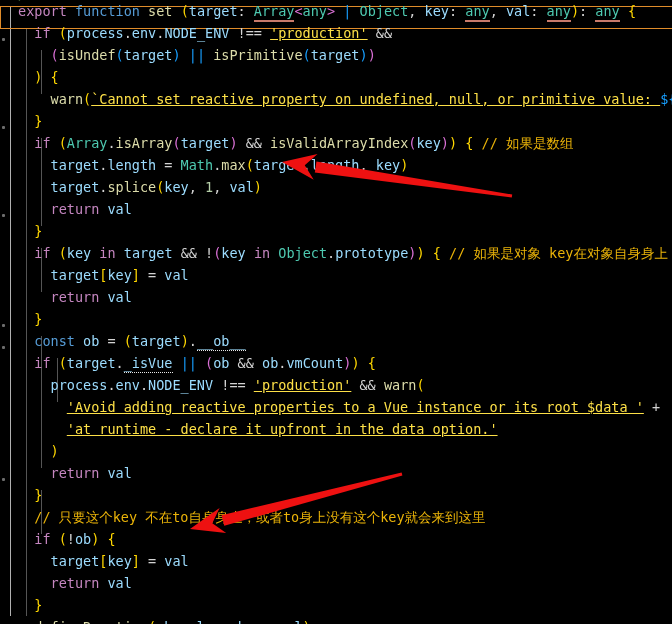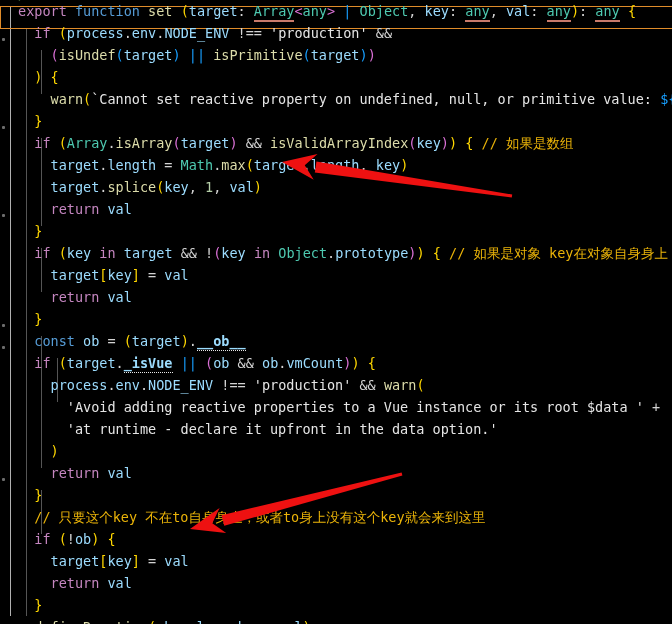--- a/index.html
+++ b/index.html
@@ -42,39 +42,38 @@
     color: #d4d4d4;
     white-space: pre;
   }
 
   
   .t-kw      { color: #c586c0; }   
   .t-kw2     { color: #569cd6; }   
   .t-fn      { color: #dcdcaa; }   
   .t-var     { color: #9cdcfe; }   
   .t-type    { color: #4ec9b0; }   
-  .t-str     { color: #e5e5e5; }   
+  .t-str     { color: #fde047; text-decoration: underline; }   
   .t-num     { color: #b5cea8; }   
   .t-cmt     { color: #eab308; }   
   .t-punc    { color: #d4d4d4; }
   .t-brkt1   { color: #ffd700; }
   .t-brkt2   { color: #da70d6; }
   .t-brkt3   { color: #179fff; }
   .t-plain   { color: #d4d4d4; }
 
   
   .u-err {
     border-bottom: 2px solid #c97a6a;
     padding-bottom: 1px;
   }
   
   .u-dot {
     border-bottom: 1px dotted #e8e8e8;
     padding-bottom: 1px;
-    font-weight: bold;
   }
 
   
   .guide {
     position: absolute;
     width: 1px;
     background: #d8d8d8;
     opacity: 0.82;
   }
   .guide.dim { background: #9a9a9a; opacity: 0.55; }

